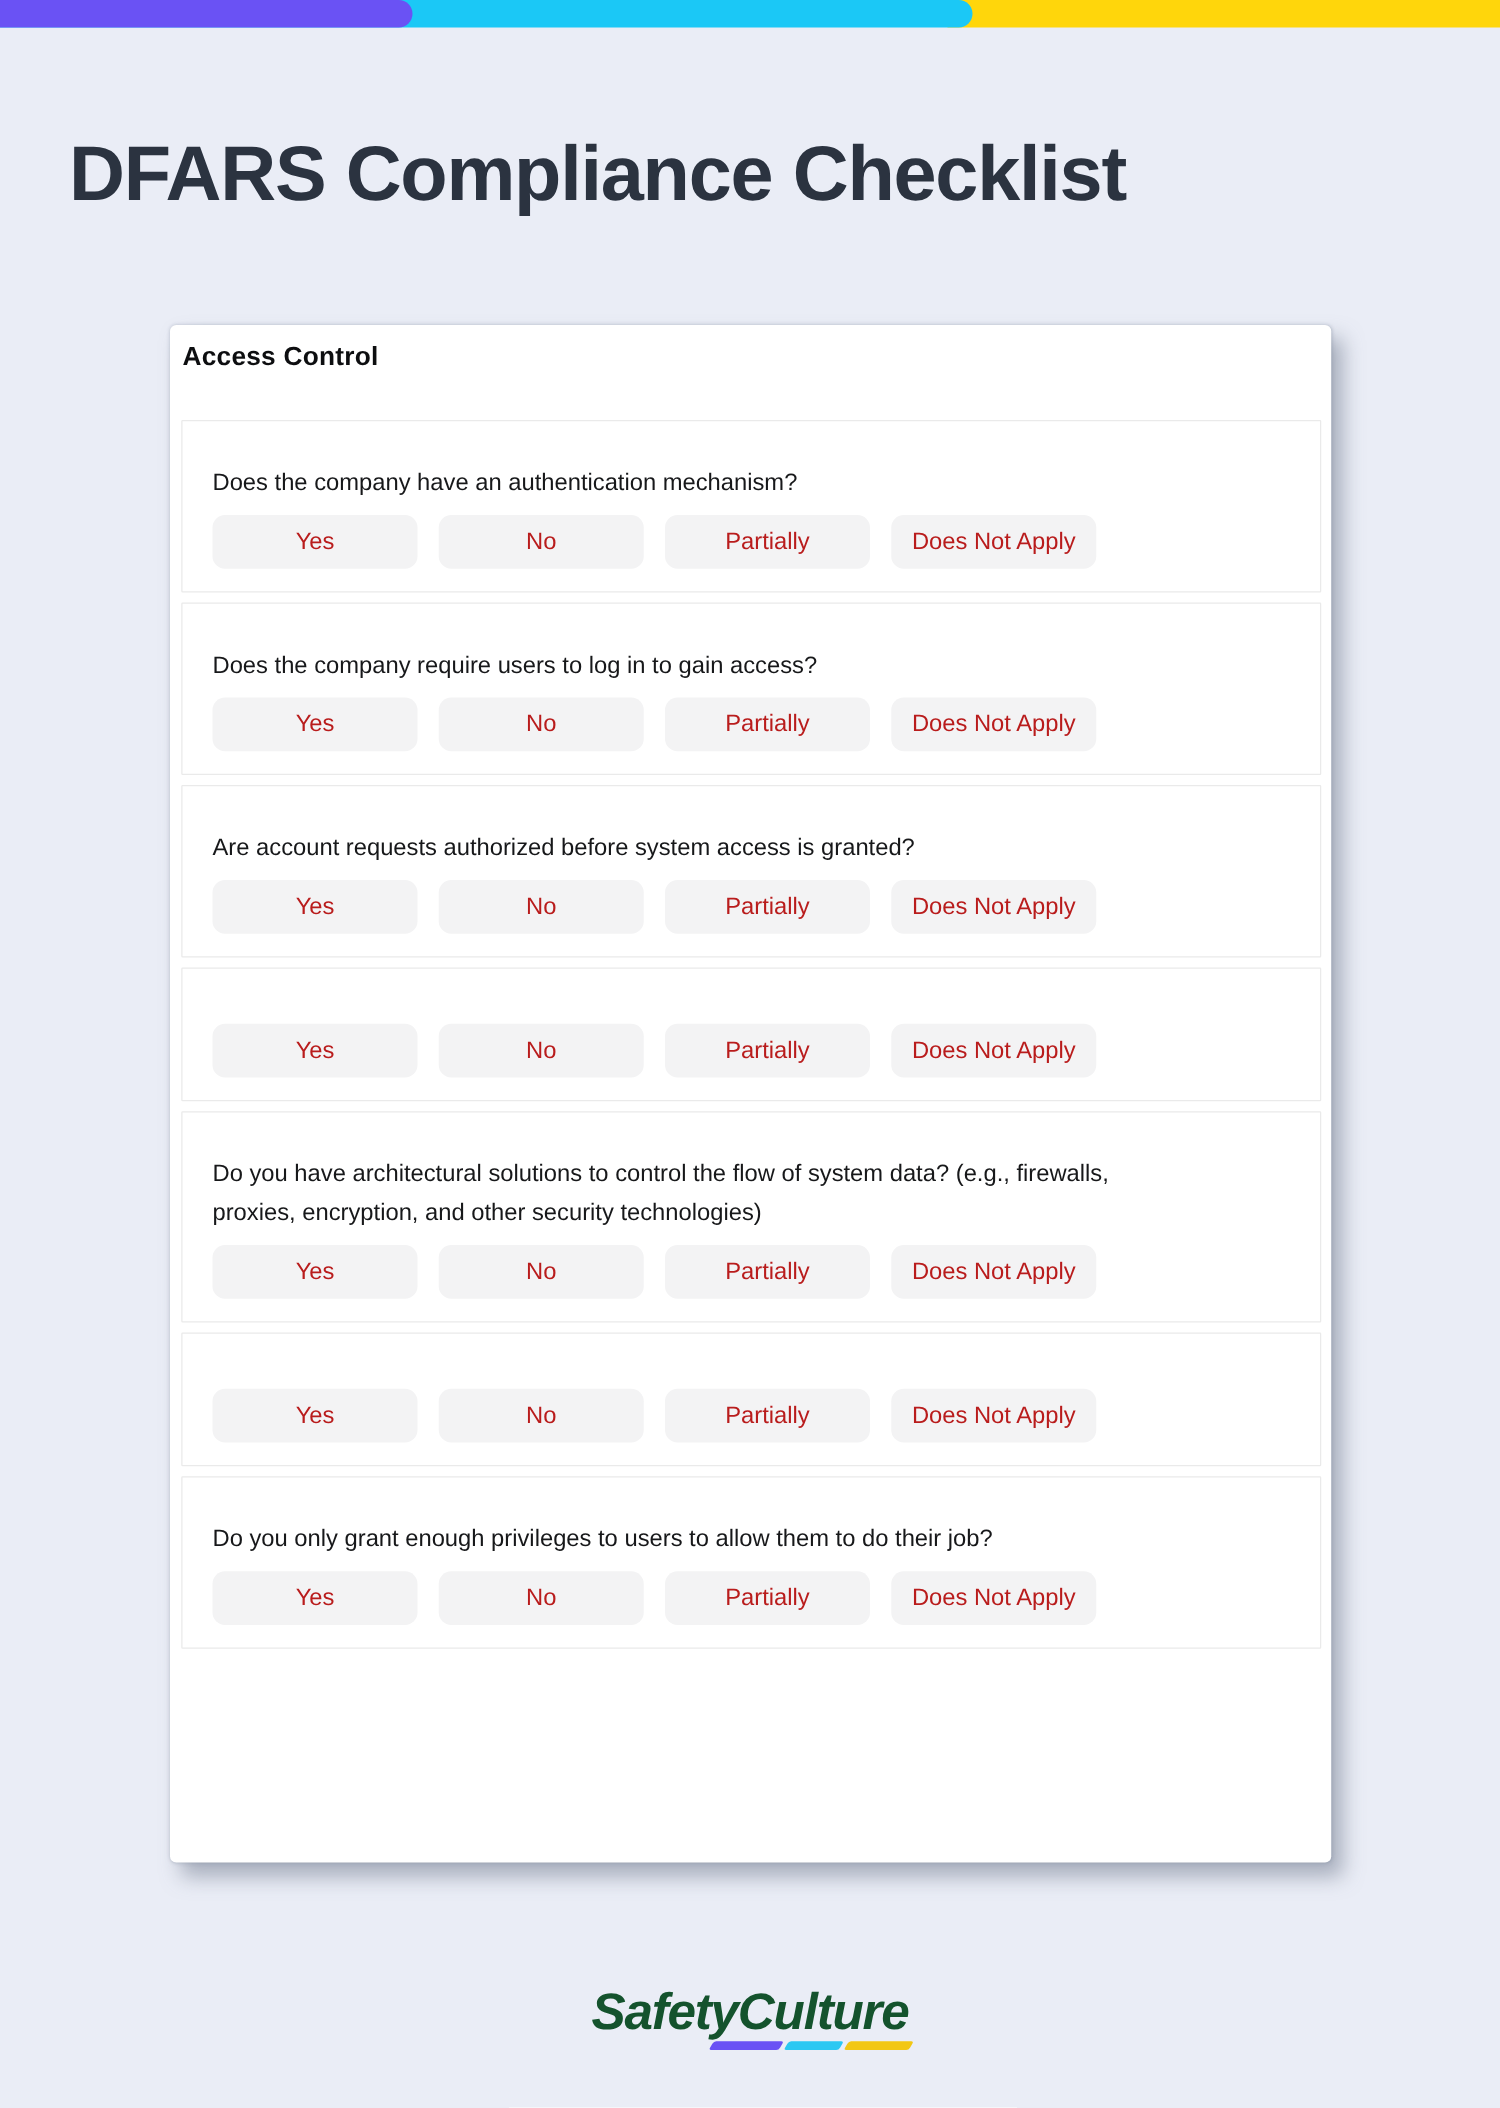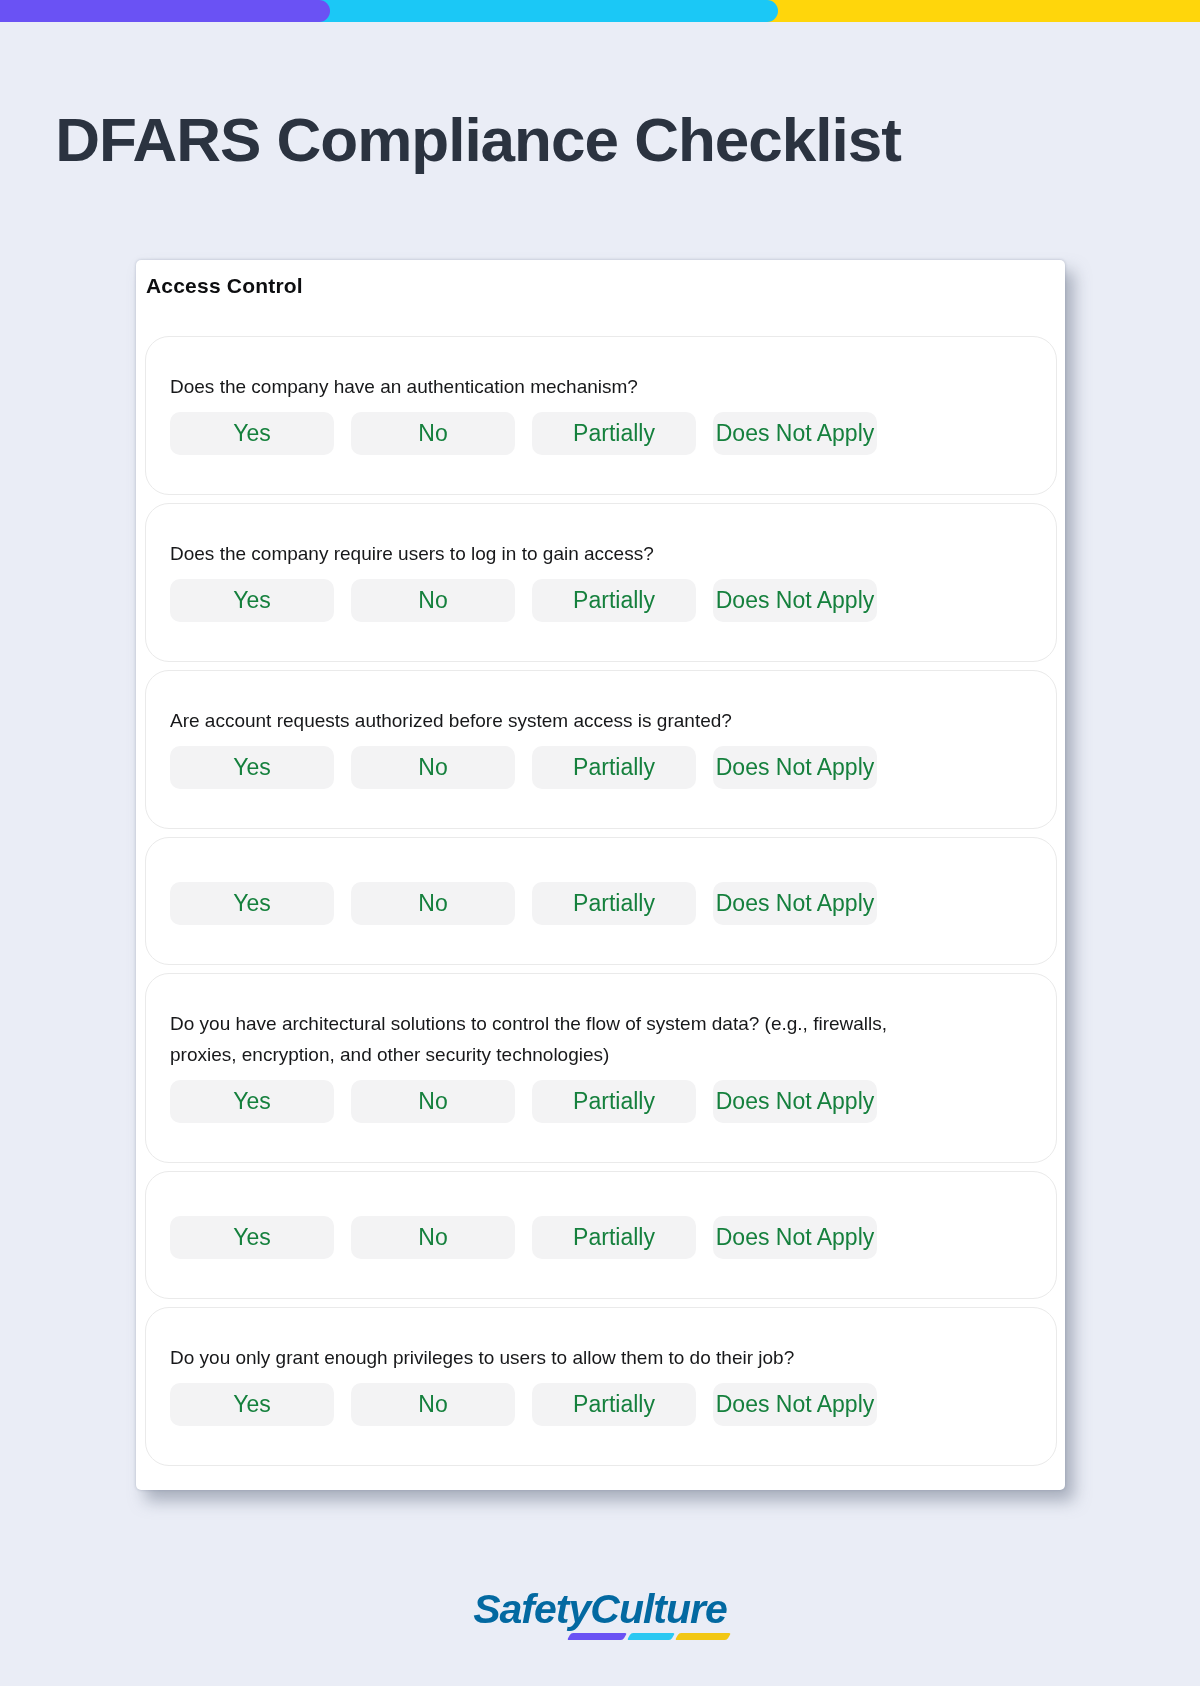--- a/index.html
+++ b/index.html
@@ -38,44 +38,44 @@
   .section-title {
     font-size:21px; font-weight:700; color:#0D0E10;
     margin:2px 0 38px 1px;
     letter-spacing:0.2px;
   }
   .questions { display:flex; flex-direction:column; gap:8px; }
 
   .qcard {
     background:#FFFFFF;
     border:1px solid #EAEAEA;
-    border-radius:24px;
-    padding:34px 24px 39px 24px;
+    border-radius:1px;
+    padding:34px 24px 18px 24px;
   }
   .qtext {
     font-size:19px; line-height:31px; color:#17181A;
     max-width:760px;
   }
   .answers { display:flex; gap:17px; margin-top:10px; }
   .abtn {
     width:164px; height:43px;
     border:none; outline:none;
     background:#F3F3F4;
     border-radius:10px;
     font-family:"Liberation Sans", sans-serif;
-    font-size:23px; color:#15803d;
+    font-size:19px; color:#b91c1c;
     cursor:pointer;
   }
 
   
   .footer { position:absolute; top:1586px; left:0; width:1200px; text-align:center; }
   .logo { position:relative; display:inline-block; }
   .logo-text {
     font-size:41px; font-weight:800; font-style:italic;
-    letter-spacing:-1px; color:#0369a1;
+    letter-spacing:-1px; color:#14532d;
   }
   .logo-stripe {
     position:absolute; right:-2px; bottom:-7px;
     display:flex; gap:4px;
   }
   .logo-stripe .s {
     height:7px; transform:skewX(-30deg); border-radius:2px;
   }
   .s1 { width:56px; } .s2 { width:44px; } .s3 { width:52px; }
 </style>

